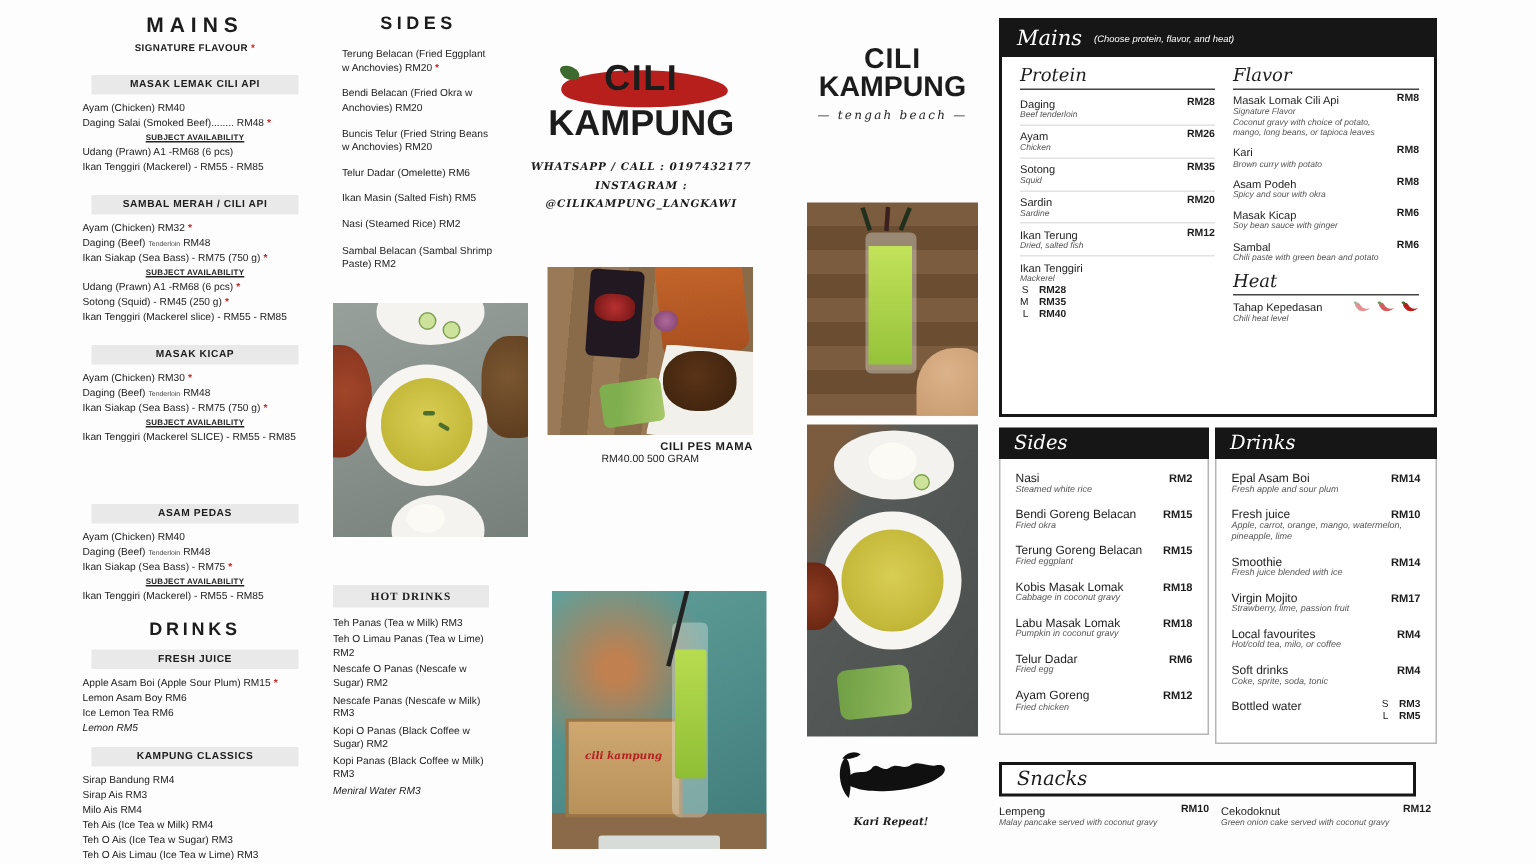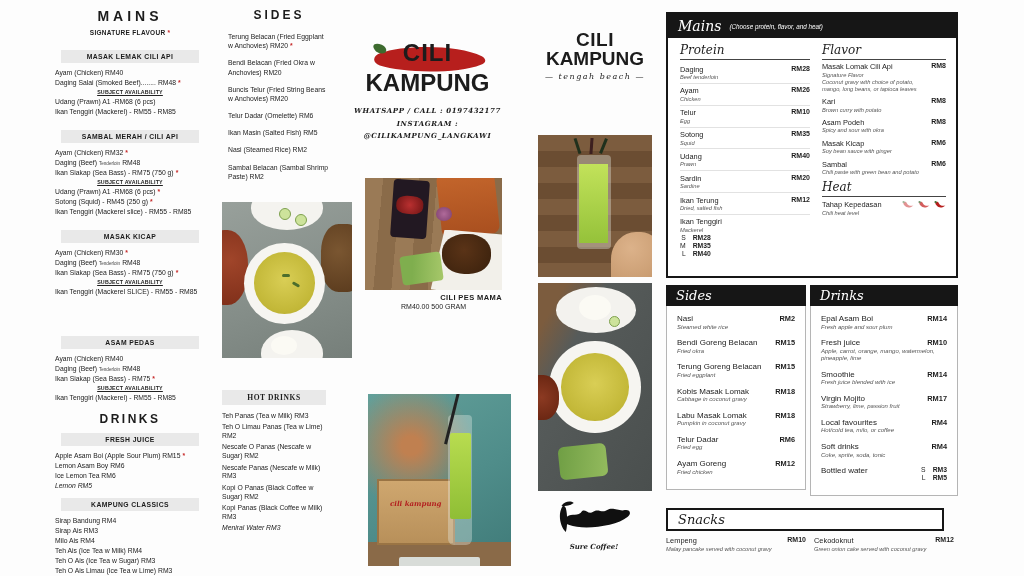--- a/index.html
+++ b/index.html
@@ -340,21 +340,21 @@
     <div class="pe-dish-left"></div>
     <div class="pe-greens"></div>
   </div>
 
   <div class="island">
     <svg viewBox="0 0 90 50" aria-hidden="true">
       <path d="M12,26 C18,18 24,24 30,19 C34,12 38,22 44,18 C50,14 54,20 60,16 C66,12 74,18 80,16 C86,15 88,20 83,24 C70,35 32,39 17,33 C10,30 8,30 12,26Z" fill="#101010"></path>
       <path d="M9,12 C4,20 6,34 13,41 C15,34 15,21 13,14 C12,11 10,10 9,12Z" fill="#101010"></path>
       <path d="M8,11 C12,6 18,5 22,8 C18,11 12,12 8,11Z" fill="#101010"></path>
     </svg>
-    <div class="stamp-text">Sure Coffee!</div>
+    <div class="stamp-text">Kari Repeat!</div>
   </div>
 
   <div class="card-mains">
     <div class="card-head">
       <span class="script card-head-title">Mains</span>
       <span class="card-head-sub">(Choose protein, flavor, and heat)</span>
     </div>
     <div class="card-cols">
       <div class="pcol">
         <div class="col-head script">Protein</div>
@@ -375,45 +375,25 @@
                 <div class="rname">Ayam</div>
                 <div class="rdesc">Chicken</div>
               </div>
               <div class="row-right">
                 <div class="rprice">RM26</div>
 
               </div>
             </div>
             <div class="prow">
               <div class="row-main">
-                <div class="rname">Telur</div>
-                <div class="rdesc">Egg</div>
-              </div>
-              <div class="row-right">
-                <div class="rprice">RM10</div>
-
-              </div>
-            </div>
-            <div class="prow">
-              <div class="row-main">
                 <div class="rname">Sotong</div>
                 <div class="rdesc">Squid</div>
               </div>
               <div class="row-right">
                 <div class="rprice">RM35</div>
-
-              </div>
-            </div>
-            <div class="prow">
-              <div class="row-main">
-                <div class="rname">Udang</div>
-                <div class="rdesc">Prawn</div>
-              </div>
-              <div class="row-right">
-                <div class="rprice">RM40</div>
 
               </div>
             </div>
             <div class="prow">
               <div class="row-main">
                 <div class="rname">Sardin</div>
                 <div class="rdesc">Sardine</div>
               </div>
               <div class="row-right">
                 <div class="rprice">RM20</div>

